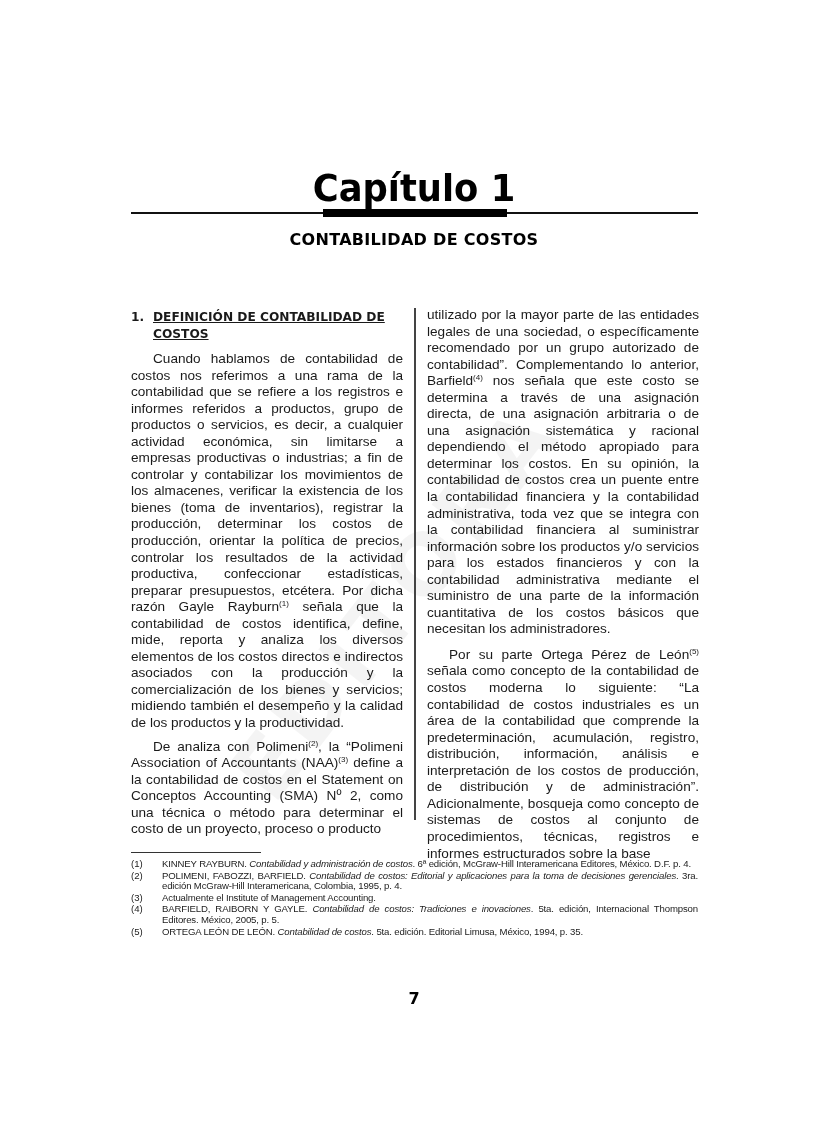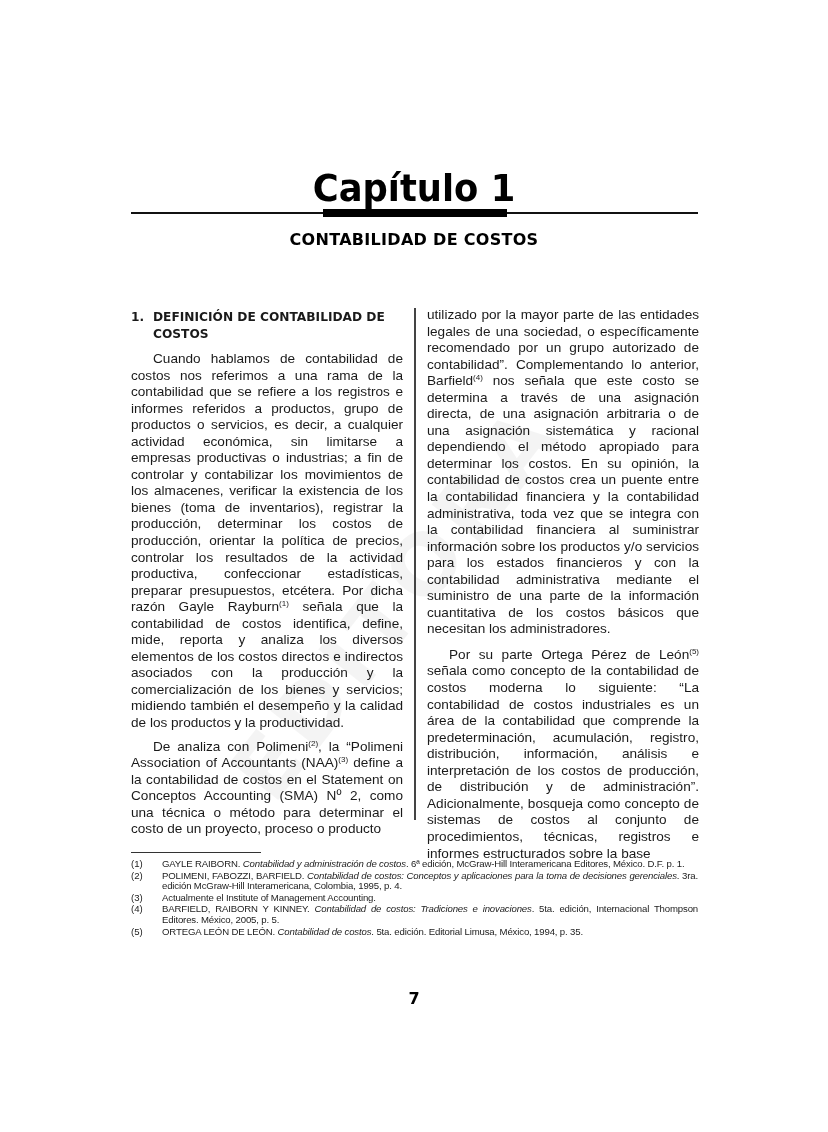--- a/index.html
+++ b/index.html
@@ -11,21 +11,21 @@
   .rule-thick { position: absolute; left: 323px; width: 184px; top: 209px; height: 8px; background: #000; }
   .chapter-subtitle { position: absolute; left: 0; width: 828px; top: 230px; text-align: center; font-family: "DejaVu Sans", sans-serif; font-weight: bold; font-size: 16px; color: #000; letter-spacing: 0.3px; }
 
   .col { position: absolute; top: 307px; width: 272px; font-size: 13.6px; line-height: 16.55px; text-align: justify; color: #1a1a1a; }
   .col-left { left: 131px; }
   .col-right { left: 427px; }
   .divider { position: absolute; left: 414px; top: 308px; width: 2px; height: 512px; background: #444; }
 
   .section-heading { font-family: "DejaVu Sans", sans-serif; font-weight: bold; font-size: 12.2px; line-height: 17px; margin: 2px 0 8px 0; display: flex; text-align: left; }
   .section-heading .num { width: 22px; flex: none; }
-  .section-heading .txt { flex: 1; }
+  .section-heading .txt { flex: 1; text-decoration: underline; }
 
   p { margin: 0; text-indent: 0; }
   p.indent { text-indent: 22px; }
   p + p { margin-top: 7px; }
   sup { font-size: 8px; line-height: 0; vertical-align: 5px; }
 
   .fn-rule { position: absolute; left: 131px; top: 852px; width: 130px; height: 1px; background: #333; }
   .footnotes { position: absolute; left: 131px; top: 859px; width: 567px; font-family: "Liberation Sans", sans-serif; font-size: 9.6px; line-height: 10.6px; color: #222; transform-origin: left top; }
   .fn { display: flex; margin-bottom: 1px; }
   .fn .fn-num { width: 31px; flex: none; }
@@ -61,33 +61,33 @@
 
   <div class="col col-right">
     <p><span>utilizado por la mayor parte de las entidades legales de una sociedad, o específicamente recomendado por un grupo autorizado de contabilidad”. Complementando lo anterior, Barfield</span><sup>(4)</sup><span> nos señala que este costo se determina a través de una asignación directa, de una asignación arbitraria o de una asignación sistemática y racional dependiendo el método apropiado para determinar los costos. En su opinión, la contabilidad de costos crea un puente entre la contabilidad financiera y la contabilidad administrativa, toda vez que se integra con la contabilidad financiera al suministrar información sobre los productos y/o servicios para los estados financieros y con la contabilidad administrativa mediante el suministro de una parte de la información cuantitativa de los costos básicos que necesitan los administradores.</span></p>
     <p class="indent" style="margin-top:9px"><span>Por su parte Ortega Pérez de León</span><sup>(5)</sup><span> señala como concepto de la contabilidad de costos moderna lo siguiente: “La contabilidad de costos industriales es un área de la contabilidad que comprende la predeterminación, acumulación, registro, distribución, información, análisis e interpretación de los costos de producción, de distribución y de administración”. Adicionalmente, bosqueja como concepto de sistemas de costos al conjunto de procedimientos, técnicas, registros e informes estructurados sobre la base</span></p>
   </div>
 
   <div class="fn-rule"></div>
   <div class="footnotes">
     <div class="fn">
       <span class="fn-num">(1)</span>
-      <span class="fn-text"><span>GAYLE RAIBORN. </span><em>Contabilidad y administración de costos</em><span>. 6ª edición, McGraw-Hill Interamericana Editores, México. D.F. p. 1.</span></span>
+      <span class="fn-text"><span>KINNEY RAYBURN. </span><em>Contabilidad y administración de costos</em><span>. 6ª edición, McGraw-Hill Interamericana Editores, México. D.F. p. 4.</span></span>
     </div>
     <div class="fn">
       <span class="fn-num">(2)</span>
-      <span class="fn-text"><span>POLIMENI, FABOZZI, BARFIELD. </span><em>Contabilidad de costos: Conceptos y aplicaciones para la toma de decisiones gerenciales</em><span>. 3ra. edición McGraw-Hill Interamericana, Colombia, 1995, p. 4.</span></span>
+      <span class="fn-text"><span>POLIMENI, FABOZZI, BARFIELD. </span><em>Contabilidad de costos: Editorial y aplicaciones para la toma de decisiones gerenciales</em><span>. 3ra. edición McGraw-Hill Interamericana, Colombia, 1995, p. 4.</span></span>
     </div>
     <div class="fn">
       <span class="fn-num">(3)</span>
       <span class="fn-text"><span>Actualmente el Institute of Management Accounting.</span><em></em><span></span></span>
     </div>
     <div class="fn">
       <span class="fn-num">(4)</span>
-      <span class="fn-text"><span>BARFIELD, RAIBORN Y KINNEY. </span><em>Contabilidad de costos: Tradiciones e inovaciones</em><span>. 5ta. edición, Internacional Thompson Editores. México, 2005, p. 5.</span></span>
+      <span class="fn-text"><span>BARFIELD, RAIBORN Y GAYLE. </span><em>Contabilidad de costos: Tradiciones e inovaciones</em><span>. 5ta. edición, Internacional Thompson Editores. México, 2005, p. 5.</span></span>
     </div>
     <div class="fn">
       <span class="fn-num">(5)</span>
       <span class="fn-text"><span>ORTEGA LEÓN DE LEÓN. </span><em>Contabilidad de costos</em><span>. 5ta. edición. Editorial Limusa, México, 1994, p. 35.</span></span>
     </div>
   </div>
 
   <div class="page-number">7</div>
 </div>
 

